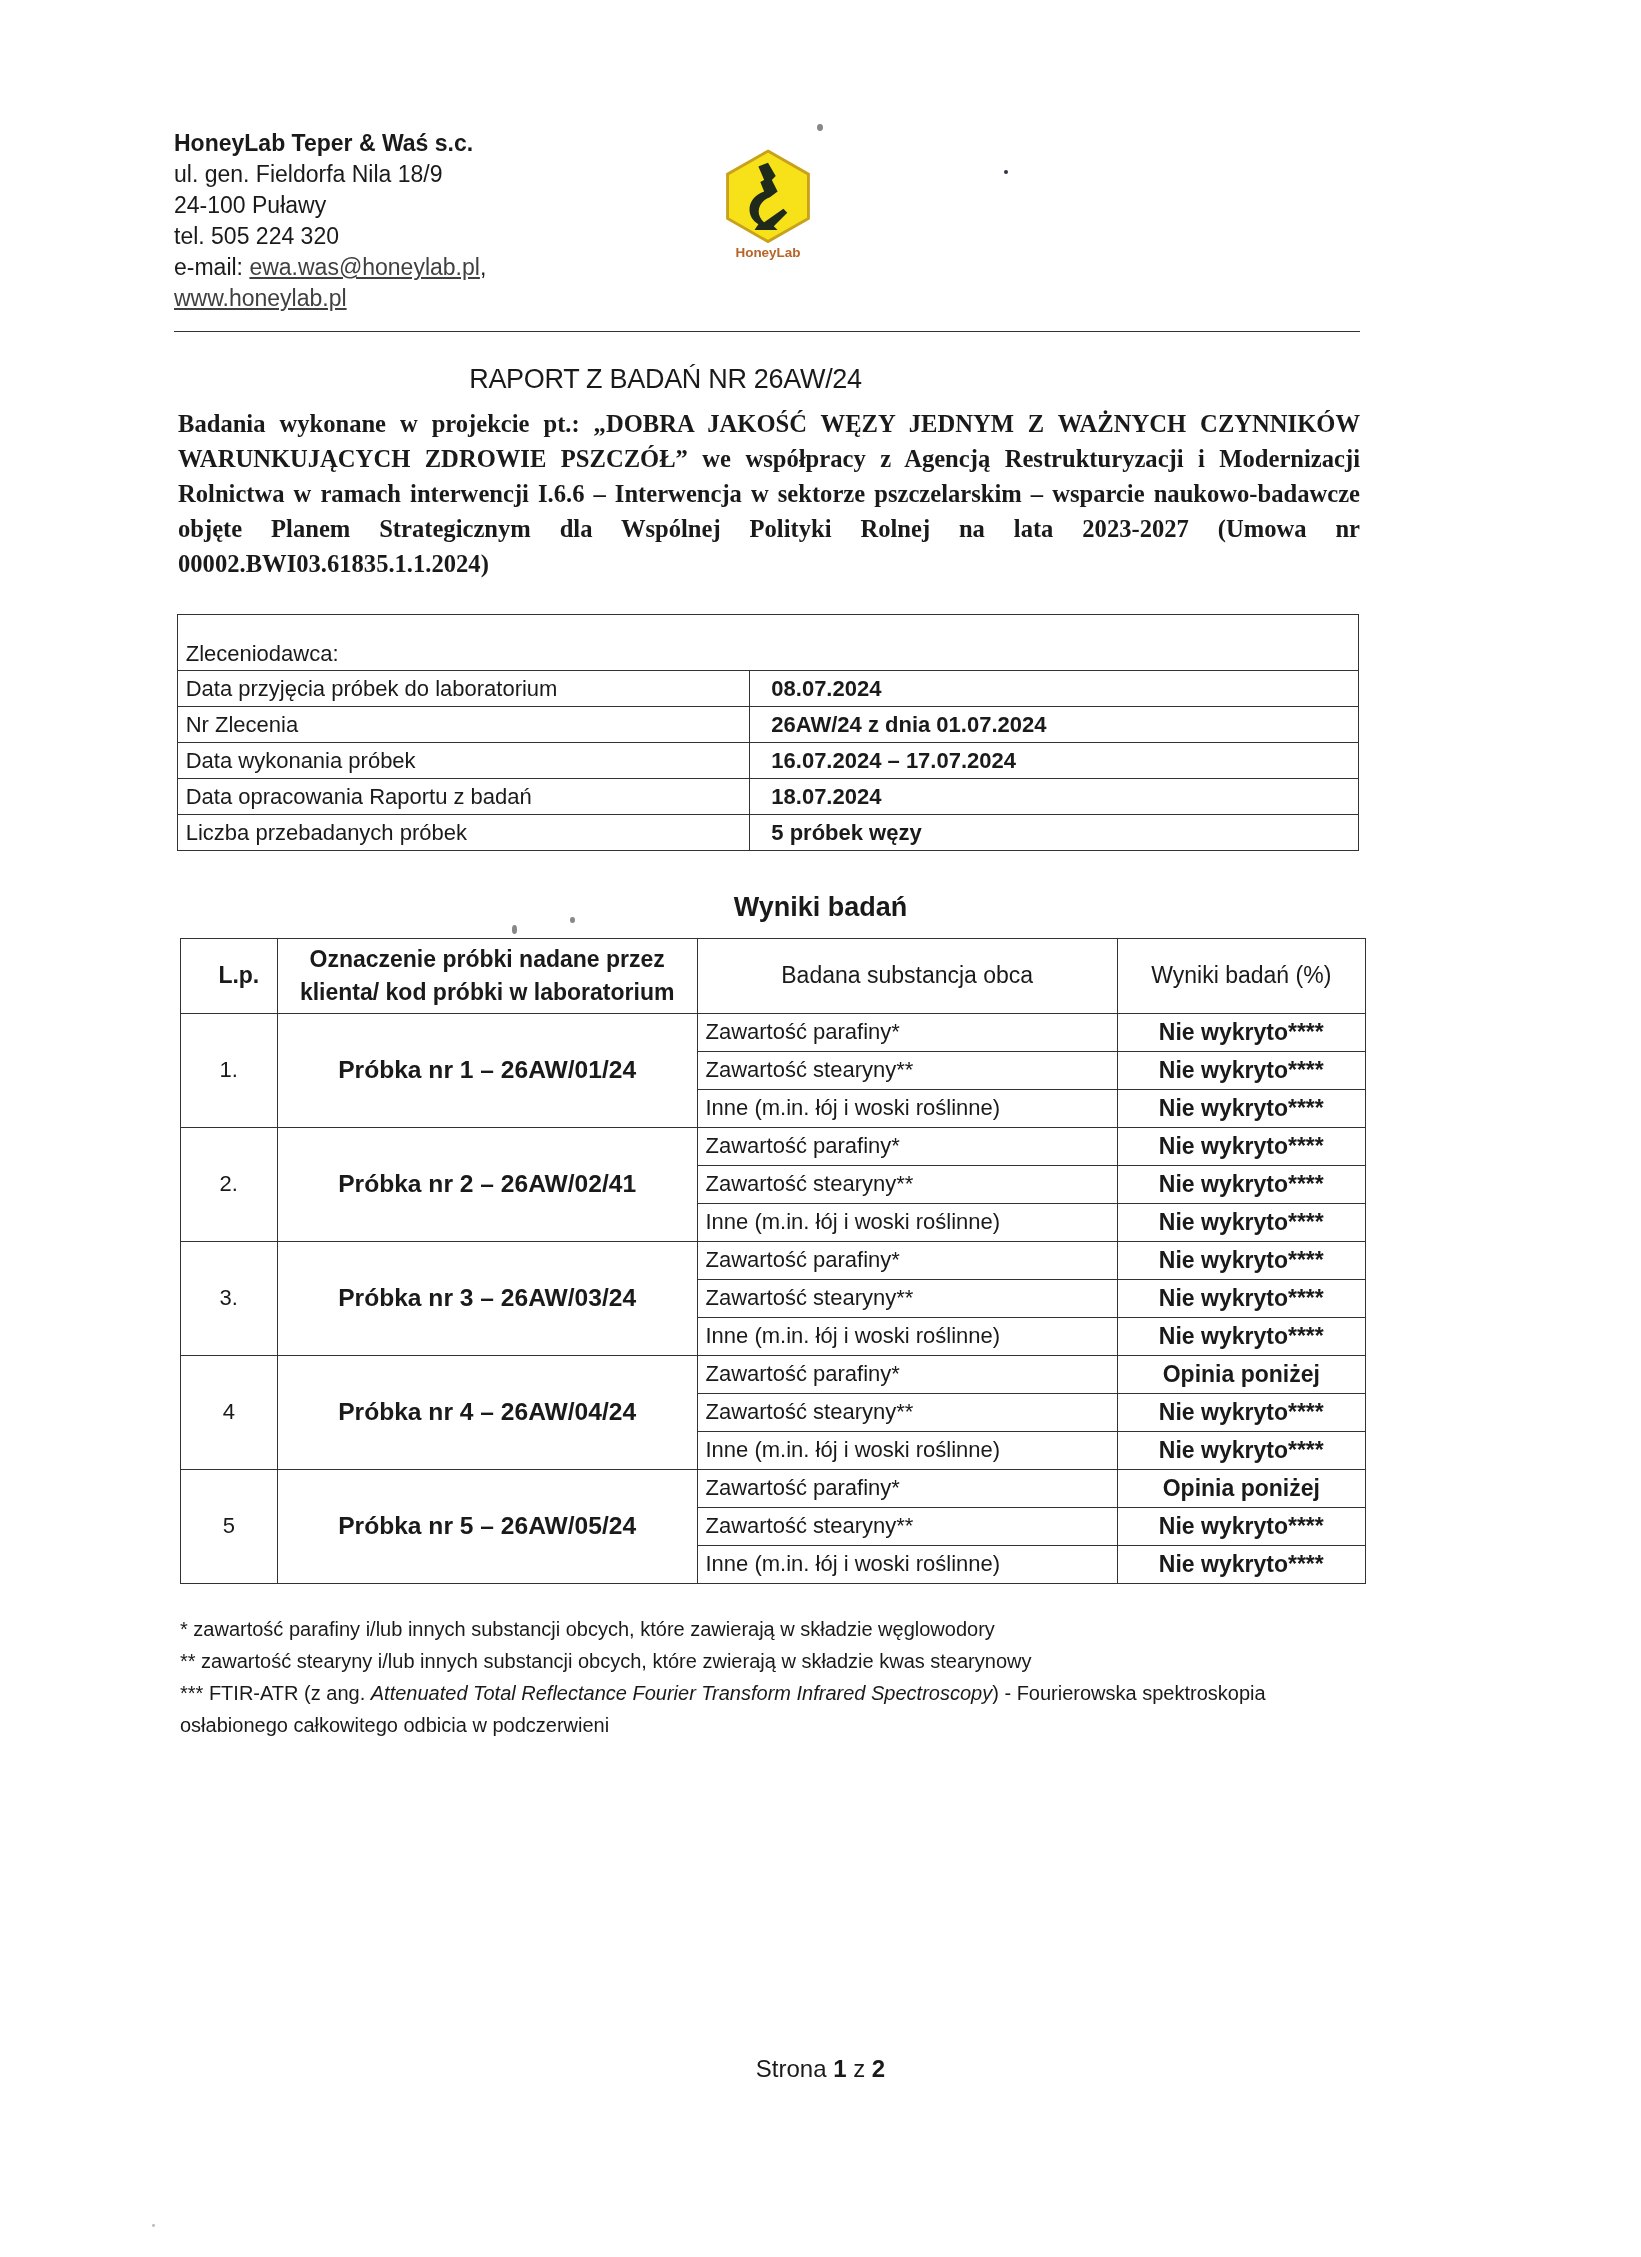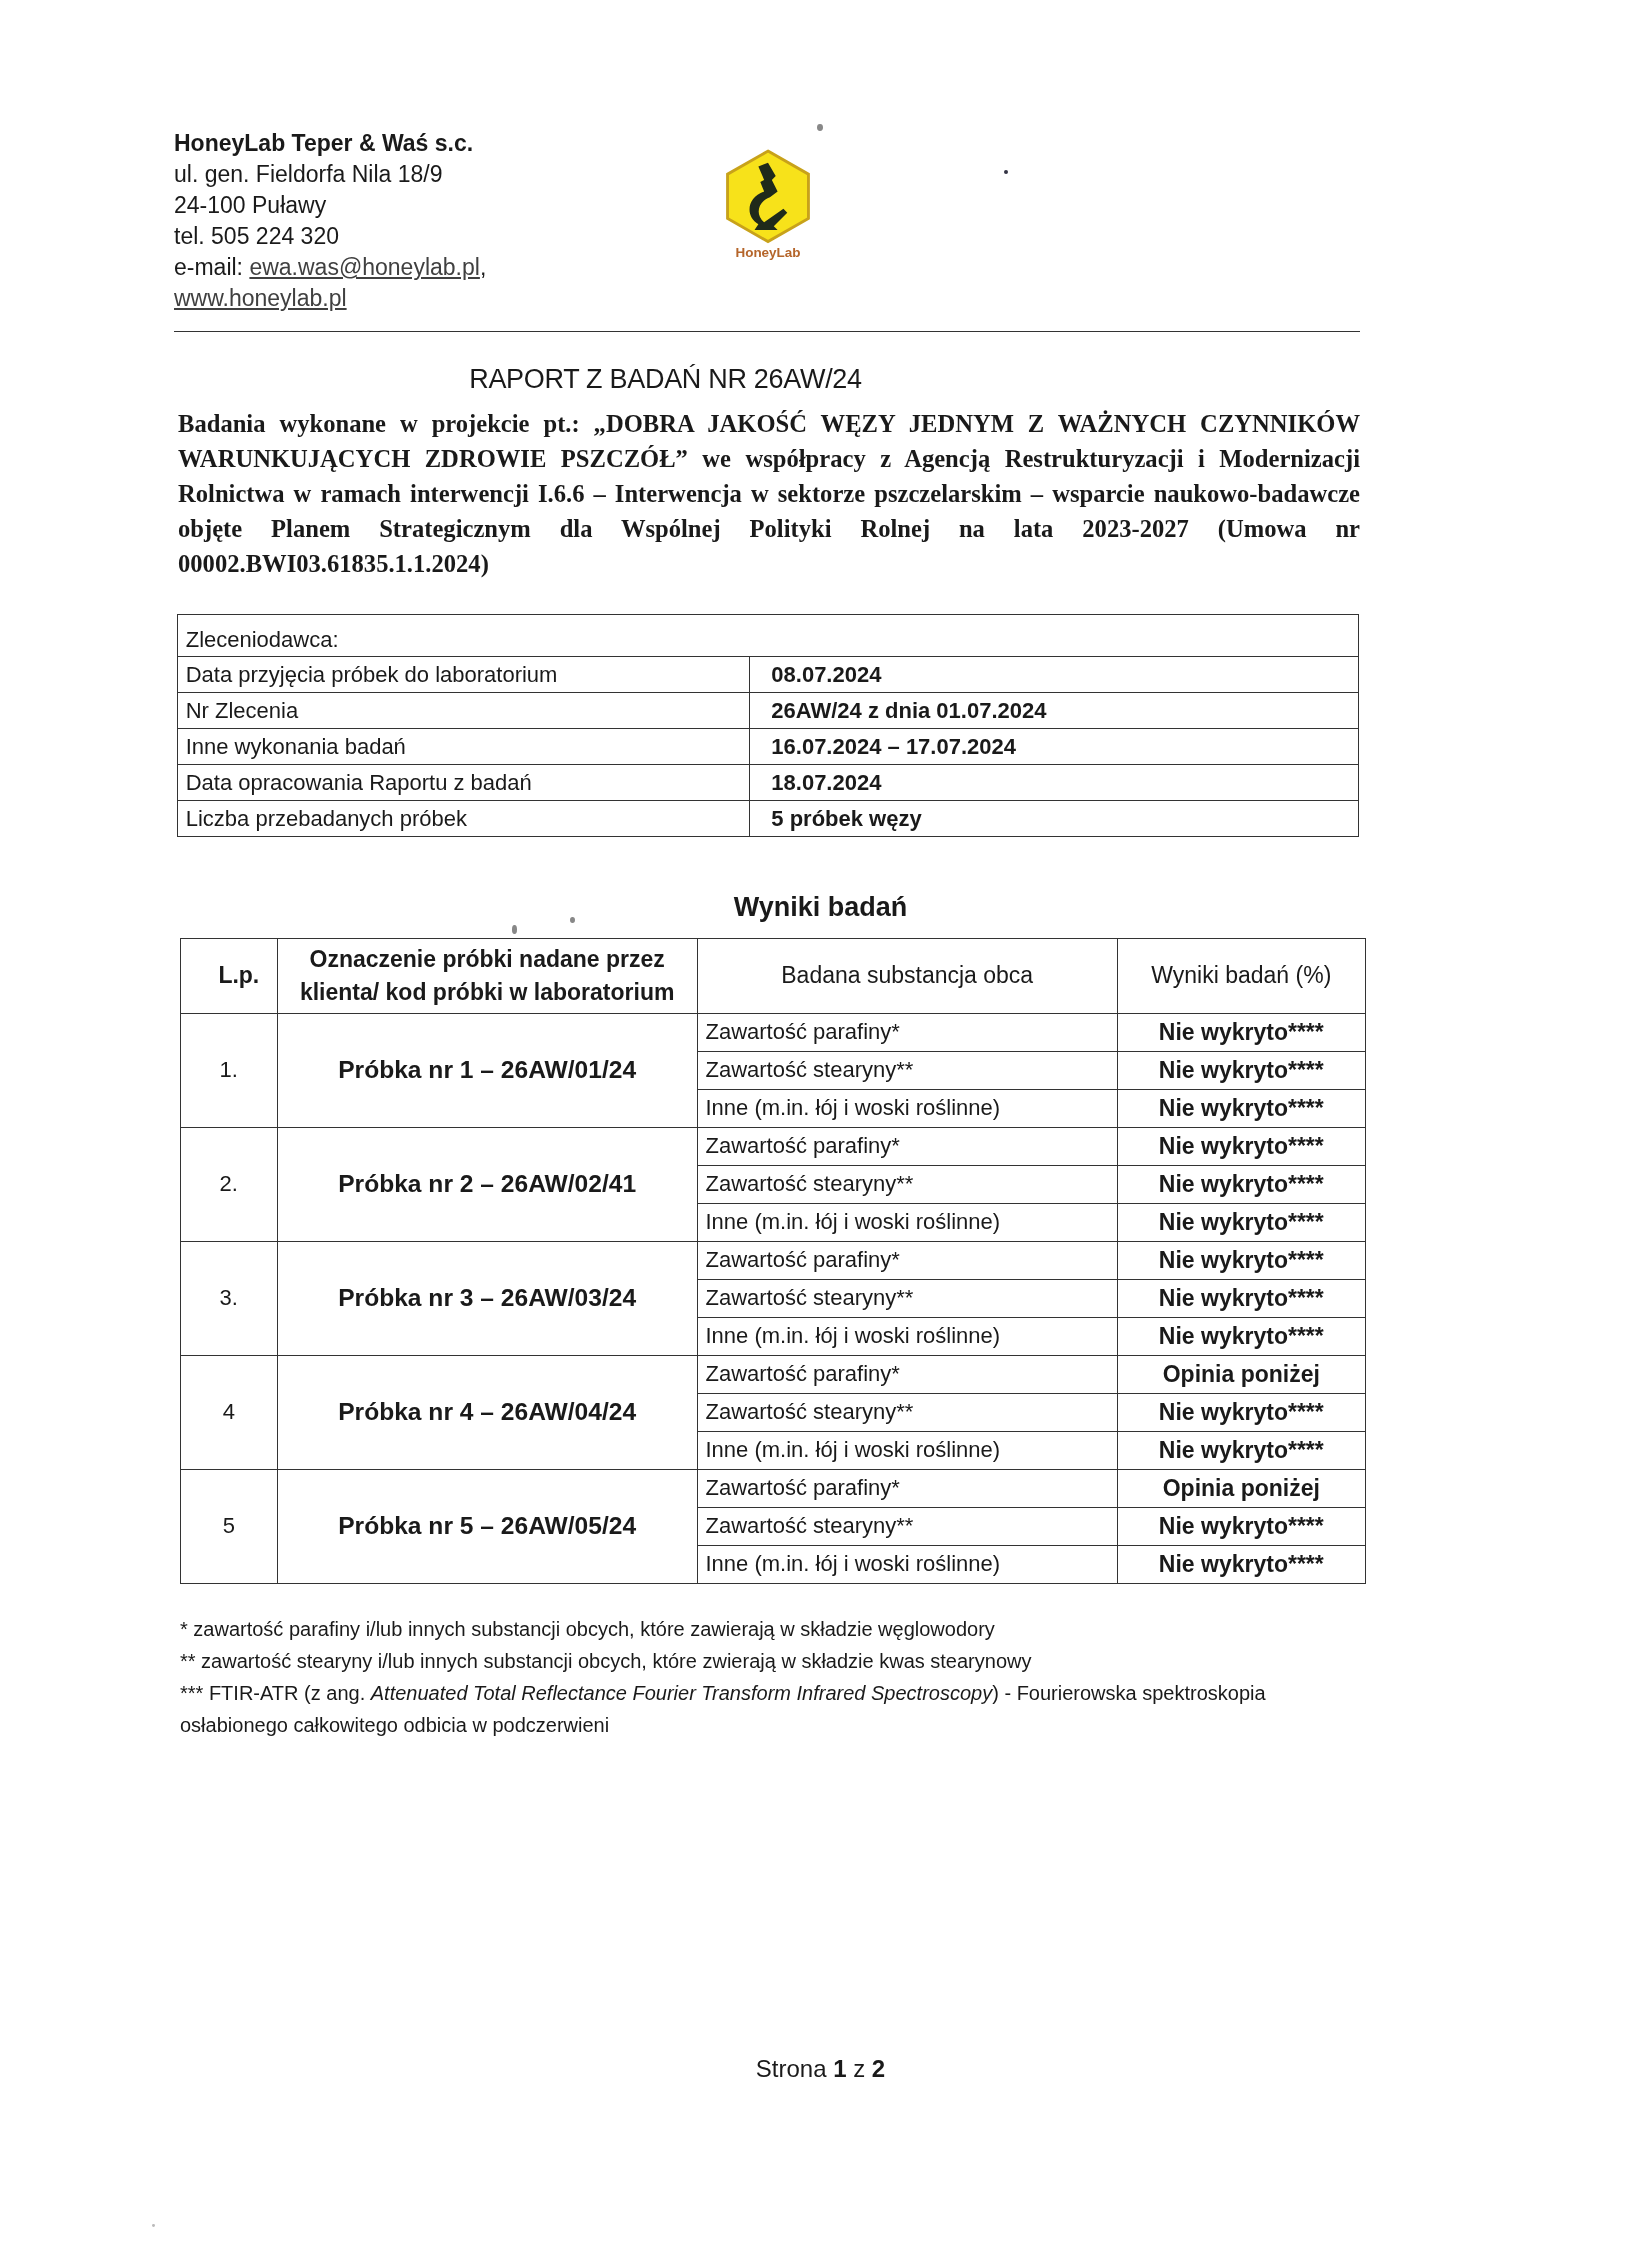--- a/index.html
+++ b/index.html
@@ -18,21 +18,21 @@
   .report-title { position: absolute; left: 0; width: 1331px; top: 364px; text-align: center;
                   font-size: 27px; font-weight: normal; letter-spacing: -0.3px; }
   .project { position: absolute; left: 178px; top: 406px; width: 1182px;
              font-family: "Liberation Serif", serif; font-weight: bold; font-size: 24.6px; line-height: 35px;
              text-align: justify; text-align-last: left; }
 
   
   table { border-collapse: collapse; position: absolute; }
   .info { left: 177px; top: 614px; width: 1182px; }
   .info td { border: 1.5px solid #333; font-size: 22px; padding: 0 7.7px; height: 35px; }
-  .info .client-label { height: 33px; border-bottom: none; padding-top: 8px; }
+  .info .client-label { height: 33px; border-bottom: none; padding-top: 22px; }
   .info .client-name { font-weight: bold; font-size: 24px; border-top: none; padding-left: 39px; height: 35px; }
   .info td.val { font-weight: bold; width: 579px; padding-left: 21px; }
 
   .results-title { position: absolute; left: 0; width: 1641px; top: 892px; text-align: center;
                    font-size: 27px; font-weight: bold; }
 
   
   .results { left: 180px; top: 938px; width: 1186px; }
   .results th, .results td { border: 1.5px solid #333; font-size: 22px; }
   .results th { font-weight: bold; font-size: 23px; text-align: center; line-height: 33px; padding: 3.9px 3.9px; }
@@ -88,21 +88,21 @@
     </tr>
     <tr>
       <td>Data przyjęcia próbek do laboratorium</td>
       <td class="val">08.07.2024</td>
     </tr>
     <tr>
       <td>Nr Zlecenia</td>
       <td class="val">26AW/24 z dnia 01.07.2024</td>
     </tr>
     <tr>
-      <td>Inne wykonania badań</td>
+      <td>Data wykonania próbek</td>
       <td class="val">16.07.2024 – 17.07.2024</td>
     </tr>
     <tr>
       <td>Data opracowania Raportu z badań</td>
       <td class="val">18.07.2024</td>
     </tr>
     <tr>
       <td>Liczba przebadanych próbek</td>
       <td class="val">5 próbek węzy</td>
     </tr>

